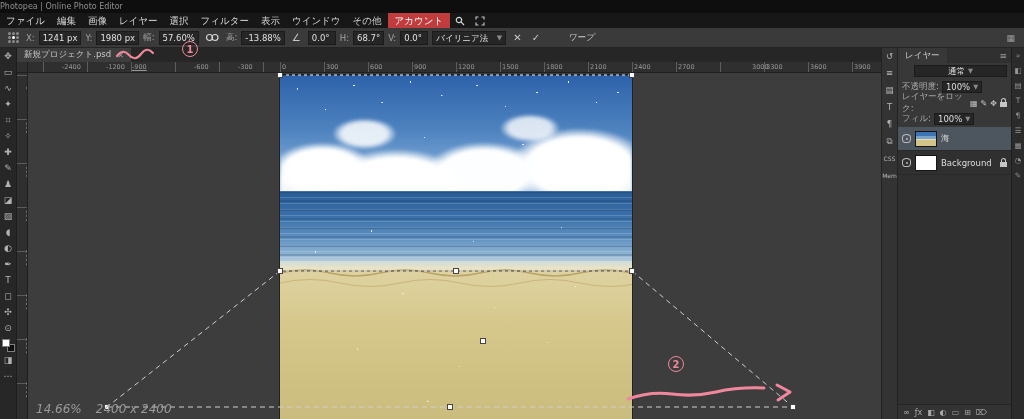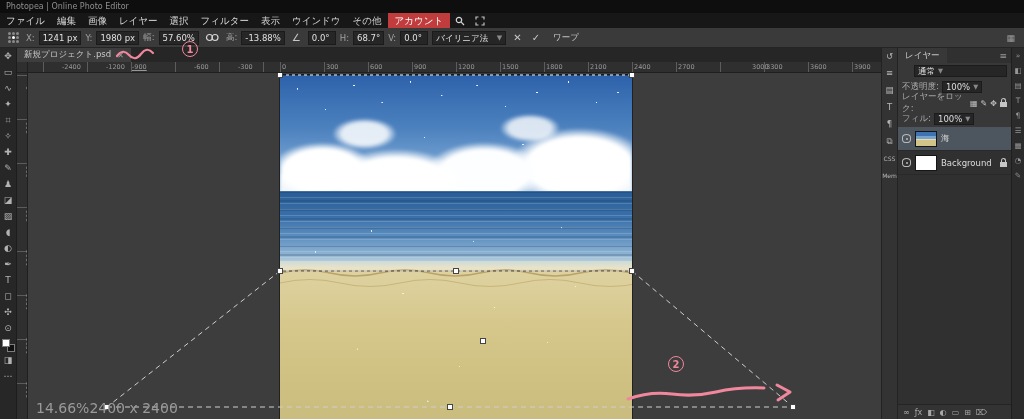--- a/index.html
+++ b/index.html
@@ -1,36 +1,36 @@
 <!DOCTYPE html>
 <html><head>
 <meta charset="utf-8">
 <style>
   html,body{margin:0;padding:0;background:#222;}
   *{box-sizing:border-box;}
   .app{position:relative;width:1024px;height:419px;background:#3d3d3d;overflow:hidden;
        font-family:"DejaVu Sans",sans-serif;color:#ccc;-webkit-font-smoothing:antialiased;}
   
-  .titlebar{height:13px;background:#0e0e0e;color:#8f8f8f;font-size:8px;line-height:13px;padding:0 6px;}
+  .titlebar{height:13px;background:#0e0e0e;color:#8f8f8f;font-size:8px;line-height:13px;padding:0 0;}
   .menubar{height:15px;background:#171717;display:flex;align-items:center;font-size:9.5px;color:#d6d6d6;}
   .menu-item{padding:0 6px;line-height:15px;cursor:default;}
   .account{background:#c13c3c;color:#fff;padding:0 7px;line-height:15px;text-align:center;}
   .mb-icon{padding:0 5px;display:flex;align-items:center;height:100%;}
   .mb-links{margin-left:auto;display:flex;gap:10px;font-size:8.5px;color:#b5b5b5;align-items:center;padding-right:6px;}
   .optionsbar{height:20px;background:#3a3a3a;border-bottom:1px solid #242424;display:flex;align-items:center;gap:4px;font-size:8.5px;color:#b5b5b5;padding:0 5px;}
   .opt-label{color:#a0a0a0;}
   .field{background:#262626;border:1px solid #1b1b1b;color:#e0e0e0;padding:0 3px;height:14px;line-height:12px;font-size:8.5px;min-width:40px;display:inline-flex;align-items:center;}
   .field.sel{min-width:74px;justify-content:space-between;}
   .field .arrow{color:#888;font-size:7px;margin-left:3px;}
   .ref-grid{display:grid;grid-template-columns:repeat(3,3px);grid-template-rows:repeat(3,3px);gap:1px;margin:0 3px;}
   .ref-grid i{background:#8a8a8a;border-radius:50%;}
   .ref-grid i.c{background:#fff;}
   .chain{display:flex;align-items:center;padding:0 2px;}
   .ob-icon{color:#c9c9c9;font-size:10px;padding:0 3px;}
-  .warp{color:#cfcfcf;margin-left:6px;}
+  .warp{color:#cfcfcf;margin-left:21px;font-style:italic;}
   .ws-icon{margin-left:auto;color:#9a9a9a;font-size:9px;padding-right:4px;}
   
   .main{display:flex;height:371px;}
   .toolbar{width:17px;background:#272727;border-right:1px solid #1d1d1d;display:flex;flex-direction:column;align-items:center;color:#b3b3b3;flex:none;}
   .tool{height:16px;line-height:16px;font-size:9px;width:100%;text-align:center;}
   .swatches{width:13px;height:13px;position:relative;margin-top:3px;flex:none;}
   .sw-bg{position:absolute;right:0;bottom:0;width:8px;height:8px;background:#101010;border:1px solid #7d7d7d;}
   .sw-fg{position:absolute;left:0;top:0;width:8px;height:8px;background:#fff;border:1px solid #7d7d7d;}
   
   .canvas-area{flex:1;position:relative;background:#f9a8d4;overflow:hidden;}
@@ -85,41 +85,41 @@
     radial-gradient(circle 1.2px at 80% 44%,rgba(255,255,255,.75) 60%,transparent 70%),
     radial-gradient(circle 1px at 10% 51%,rgba(255,255,255,.75) 60%,transparent 70%),
     radial-gradient(circle 1.2px at 35% 63%,rgba(255,255,255,.7) 60%,transparent 70%),
     radial-gradient(circle 1px at 61% 67%,rgba(255,255,255,.7) 60%,transparent 70%),
     radial-gradient(circle 1.2px at 84% 61%,rgba(255,255,255,.65) 60%,transparent 70%),
     radial-gradient(circle 1px at 22% 79%,rgba(255,255,255,.6) 60%,transparent 70%),
     radial-gradient(circle 1.2px at 51% 84%,rgba(255,255,255,.6) 60%,transparent 70%),
     radial-gradient(circle 1px at 76% 77%,rgba(255,255,255,.6) 60%,transparent 70%),
     radial-gradient(circle 1.2px at 42% 94%,rgba(255,255,255,.55) 60%,transparent 70%);}
   .transform-overlay{position:absolute;inset:0;width:100%;height:100%;pointer-events:none;}
-  .statusbar{position:absolute;left:8px;bottom:3px;display:flex;font-size:14px;color:#9a9a9a;}
+  .statusbar{position:absolute;left:8px;bottom:3px;display:flex;gap:14px;font-size:12px;color:#9a9a9a;font-style:italic;}
   
   .annotations{position:absolute;inset:0;pointer-events:none;z-index:50;}
   .circ-num{position:absolute;width:16px;height:16px;border:1.6px solid #f0879c;border-radius:50%;
             color:#f0879c;font-size:10px;font-weight:bold;display:flex;align-items:center;justify-content:center;background:transparent;}
   .anno-note{position:absolute;color:#f0879c;font-weight:bold;font-size:14.5px;letter-spacing:.5px;white-space:nowrap;}
   .anno-svg{position:absolute;inset:0;width:100%;height:100%;}
   
   .side-strip{width:16px;background:#333;border-left:1px solid #222;display:flex;flex-direction:column;align-items:center;flex:none;}
   .side-strip .s-item{height:17px;line-height:17px;font-size:8.5px;color:#b8b8b8;text-align:center;width:100%;}
   .side-strip .s-item.txt{font-size:6px;}
   .right-strip{width:13px;background:#2b2b2b;border-left:1px solid #1e1e1e;display:flex;flex-direction:column;align-items:center;flex:none;}
   .right-strip .s-item{height:15px;line-height:15px;font-size:7.5px;color:#969696;text-align:center;width:100%;}
   .layers-panel{width:114px;background:#383838;border-left:1px solid #232323;display:flex;flex-direction:column;font-size:8.5px;flex:none;}
   .panel-header{height:15px;background:#303030;display:flex;align-items:center;}
   .panel-tab{background:#383838;color:#d0d0d0;padding:0 7px;height:100%;line-height:15px;}
   .panel-menu{margin-left:auto;color:#9a9a9a;padding:0 4px;font-size:9px;}
   .panel-row{height:16px;display:flex;align-items:center;gap:3px;padding:0 4px;color:#ababab;}
   .psel{background:#262626;border:1px solid #1b1b1b;height:12px;line-height:10px;display:inline-flex;align-items:center;padding:0 3px;color:#ddd;gap:3px;}
   .psel .arrow{color:#888;font-size:6.5px;}
-  .psel.grow{flex:1;justify-content:flex-start;margin-left:12px;}
+  .psel.grow{flex:1;justify-content:center;margin-left:12px;}
   .lock-icons{display:flex;gap:3px;align-items:center;font-size:8px;color:#c2c2c2;}
   .lock-shape{width:7px;height:5px;background:#c6c6c6;position:relative;display:inline-block;margin-top:3px;}
   .lock-shape:before{content:"";position:absolute;width:3px;height:3px;border:1px solid #c6c6c6;border-bottom:none;border-radius:3px 3px 0 0;top:-4px;left:1px;}
   .layers-list{flex:1;background:#303030;overflow:hidden;}
   .layer-row{height:24px;display:flex;align-items:center;gap:4px;padding:0 4px;border-bottom:1px solid #292929;color:#ddd;}
   .layer-row.selected{background:#4d565e;}
   .eye{width:9px;height:9px;border:1px solid #b9b9b9;border-radius:50% / 40%;position:relative;flex:none;}
   .eye:before{content:"";position:absolute;left:2.5px;top:2.5px;width:2px;height:2px;background:#b9b9b9;border-radius:50%;}
   .thumb{width:22px;height:16px;border:1px solid #151515;flex:none;}
   .thumb.beach{background:linear-gradient(180deg,#3f74b4 0 32%,#7aa3cc 32% 52%,#e6ddb4 52% 60%,#d2c489 60% 100%);}

